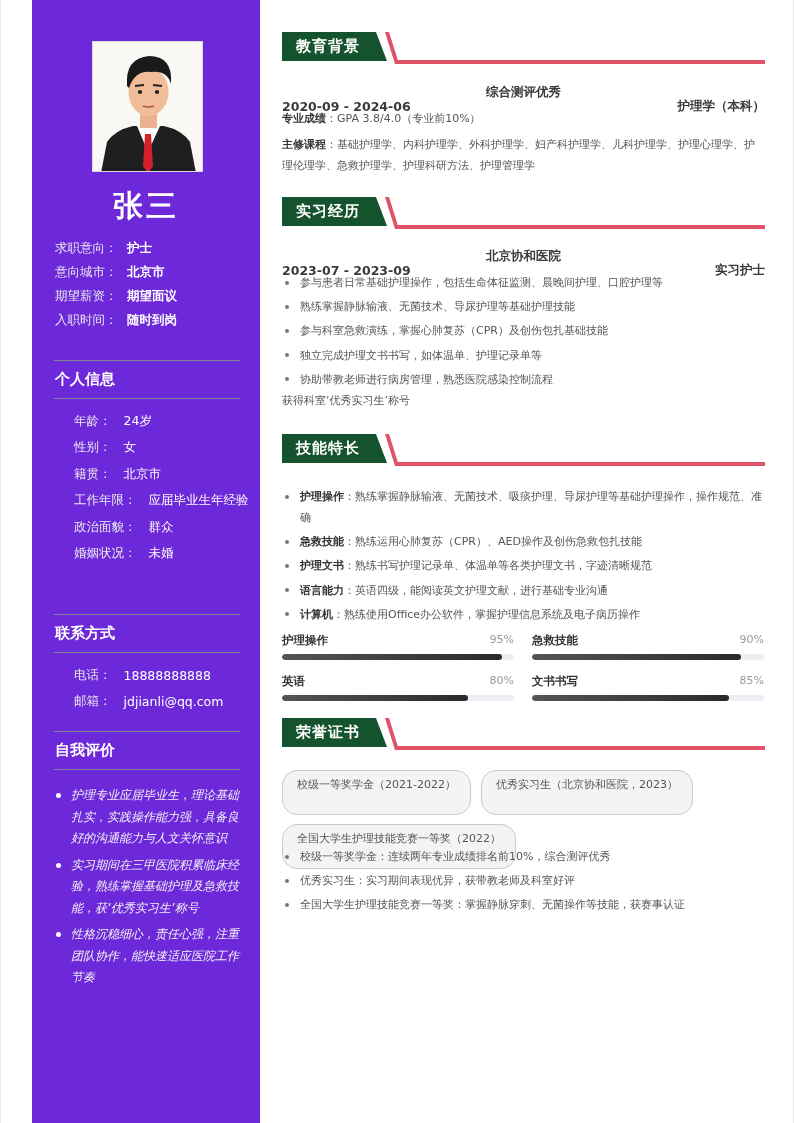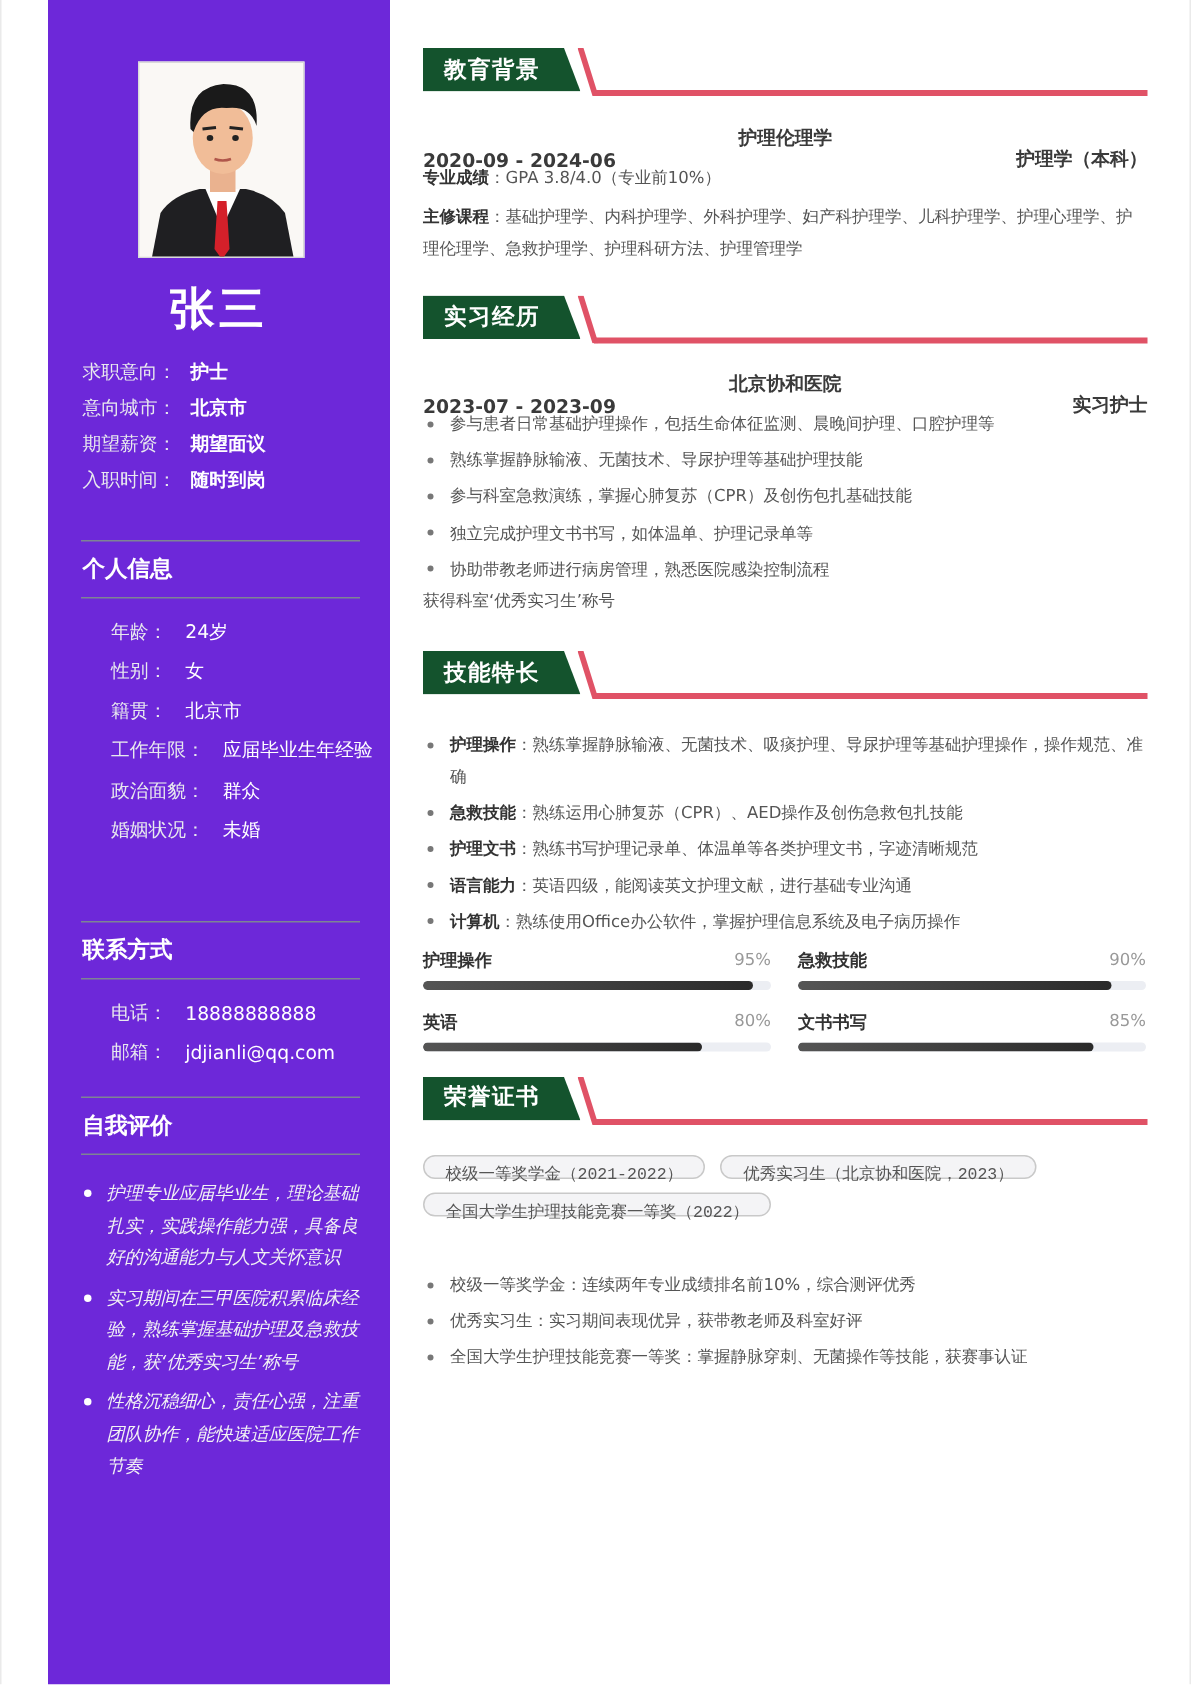--- a/index.html
+++ b/index.html
@@ -42,21 +42,21 @@
   .blist li b { color: #333; }
 
   .bars { position: absolute; left: 0; top: 633px; width: 483px; display: grid; grid-template-columns: 232px 232px; column-gap: 18px; row-gap: 14px; }
   .bar-item .top { display: flex; justify-content: space-between; font-size: 11.5px; height: 17px; }
   .bar-item .lbl { font-weight: bold; color: #333; }
   .bar-item .pct { color: #999; font-size: 11px; }
   .bar-track { margin-top: 4px; height: 6px; border-radius: 3px; background: #eceef3; overflow: hidden; }
   .bar-fill { height: 6px; border-radius: 3px; background: linear-gradient(90deg, #555 0%, #2a2a2a 100%); }
 
   .tags { position: absolute; left: 0; top: 770px; width: 483px; display: flex; flex-wrap: wrap; gap: 9px 10px; }
-  .tag { height: 16px; line-height: 27px; padding: 0 14px; border: 1px solid #c9c9c9; border-radius: 15px; background: #f4f4f6; font-size: 11px; color: #555; white-space: nowrap; font-family: Liberation Mono, monospace; }
+  .tag { height: 45px; line-height: 27px; padding: 0 14px; border: 1px solid #c9c9c9; border-radius: 15px; background: #f4f4f6; font-size: 11px; color: #555; white-space: nowrap; }
 </style>
 </head>
 <body>
 
 <div class="page">
 
   <aside class="sidebar">
     <div class="avatar">
       <svg width="111" height="131" viewBox="0 0 111 131">
         <rect width="111" height="131" fill="#faf8f5"></rect>
@@ -152,21 +152,21 @@
 
   <main class="main">
 
     <div class="sec-head" style="top:32px;">
       <div class="badge">教育背景</div>
       <div class="slash"></div>
       <div class="line"></div>
     </div>
     <div class="row3" style="top:82px;">
       <span>2020-09 - 2024-06</span>
-      <div class="mid"><span>护理伦理学</span></div>
+      <div class="mid"><span>综合测评优秀</span></div>
       <span>护理学（本科）</span>
     </div>
     <div class="para" style="top:108px;"><b>专业成绩</b><span>：GPA 3.8/4.0（专业前10%）</span></div>
     <div class="para" style="top:134px;"><b>主修课程</b><span>：基础护理学、内科护理学、外科护理学、妇产科护理学、儿科护理学、护理心理学、护理伦理学、急救护理学、护理科研方法、护理管理学</span></div>
 
     <div class="sec-head" style="top:197px;">
       <div class="badge">实习经历</div>
       <div class="slash"></div>
       <div class="line"></div>
     </div>
@@ -229,21 +229,21 @@
         <div class="top">
             <span class="lbl">文书书写</span>
             <span class="pct">85%</span>
           </div>
         <div class="bar-track">
             <div class="bar-fill" style="width: 85%;"></div>
           </div>
       </div>
     </div>
 
-    <div class="sec-head" style="top:718px;font-family:Liberation Serif, serif;">
+    <div class="sec-head" style="top:718px;">
       <div class="badge">荣誉证书</div>
       <div class="slash"></div>
       <div class="line"></div>
     </div>
     <div class="tags">
       <span class="tag">校级一等奖学金（2021-2022）</span>
       <span class="tag">优秀实习生（北京协和医院，2023）</span>
       <span class="tag">全国大学生护理技能竞赛一等奖（2022）</span>
     </div>
     <ul class="blist" style="top:846px;">

